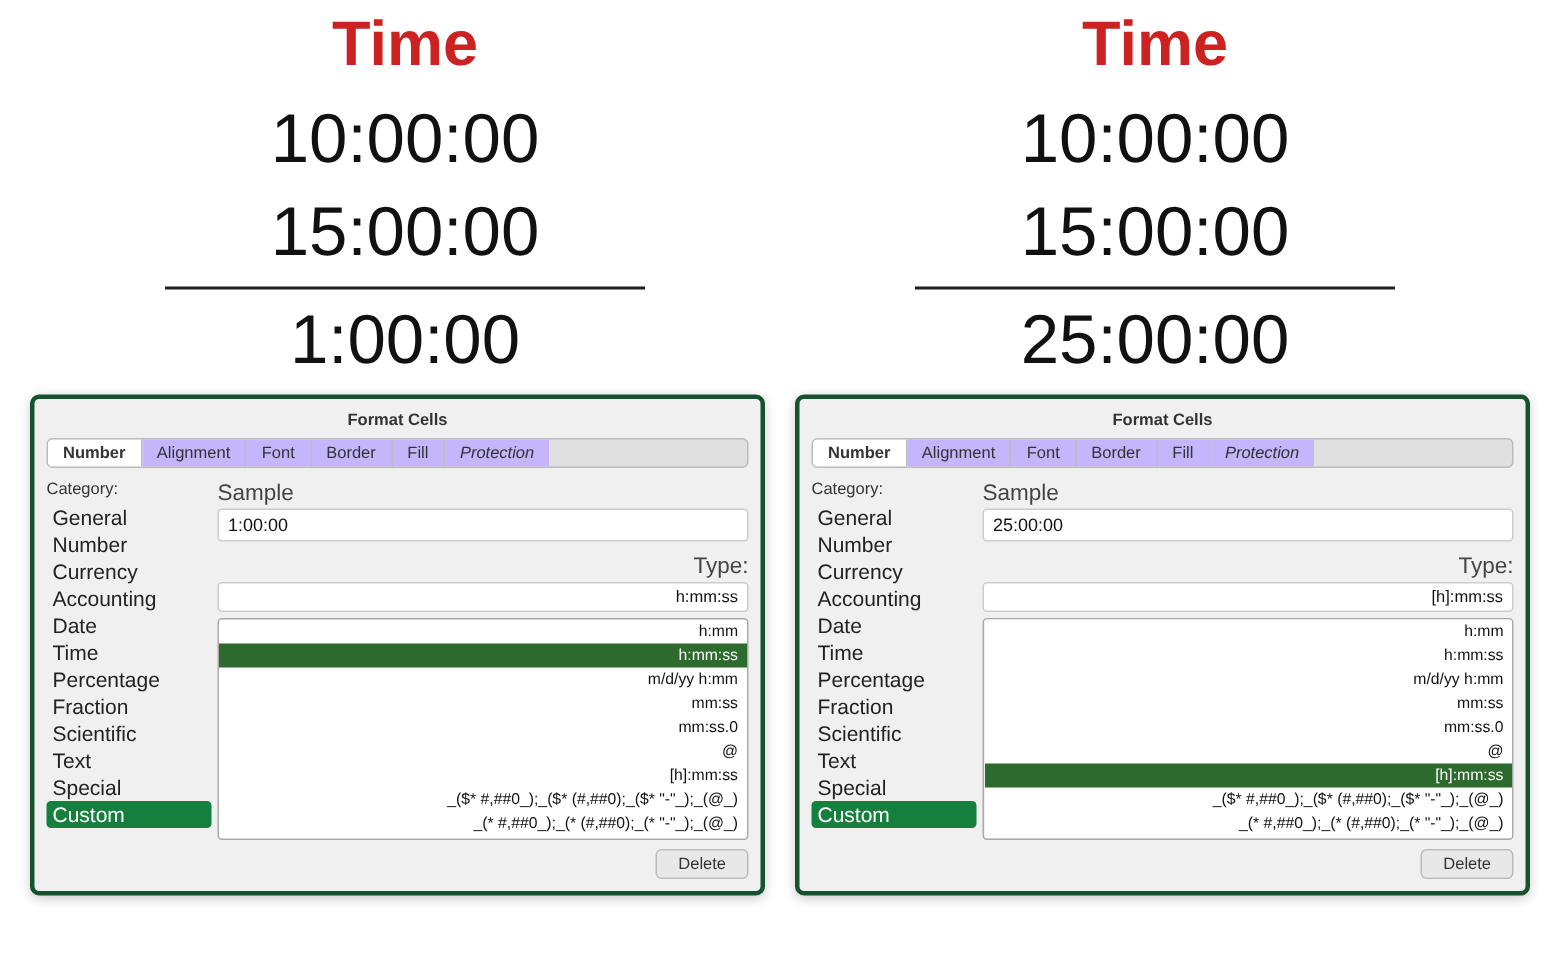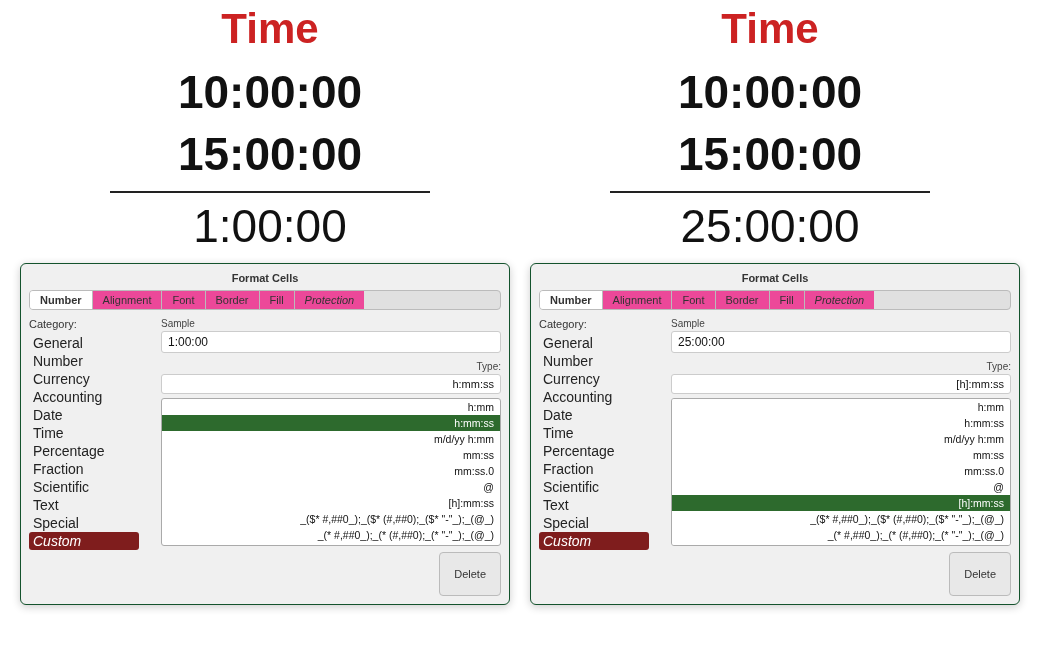--- a/index.html
+++ b/index.html
@@ -28,21 +28,21 @@
 
     .time-title {
       color: #cc2222;
       font-size: 42px;
       font-weight: bold;
       margin-bottom: 8px;
     }
 
     .time-value {
       font-size: 46px;
-      font-weight: 700;
+      font-weight: 400;
       color: #111;
       margin: 4px 0;
     }
 
     .time-divider {
       width: 320px;
       height: 1.5px;
       background: #222;
       margin: 6px 0;
     }
@@ -56,21 +56,21 @@
     .bottom-section {
       display: flex;
       justify-content: center;
       gap: 20px;
       padding: 10px 20px 0 20px;
     }
 
     .format-dialog {
       width: 576px;
       background: #f0f0f0;
-      border: 1px solid #14532d;
+      border: 3px solid #14532d;
       border-radius: 6px;
       padding: 8px;
       box-shadow: 0 2px 8px rgba(0,0,0,0.2);
     }
 
     .dialog-title {
       text-align: center;
       font-size: 11px;
       font-weight: 600;
       color: #333;
@@ -86,36 +86,36 @@
       border-radius: 4px;
       overflow: hidden;
     }
 
     .tab {
       padding: 3px 10px;
       font-size: 11px;
       color: #333;
       border-right: 1px solid #bbb;
       cursor: pointer;
-      background: #ec4899;
+      background: #c4b5fd;
     }
 
     .tab.active {
       background: #fff;
       font-weight: 600;
     }
 
     .tab:last-child {
       border-right: none;
       font-style: italic;
     }
 
     .dialog-body {
       display: flex;
-      gap: 22px;
+      gap: 4px;
     }
 
     .category-panel {
       width: 110px;
     }
 
     .category-label {
       font-size: 11px;
       color: #333;
       margin-bottom: 4px;
@@ -127,35 +127,34 @@
       color: #222;
     }
 
     .category-list li {
       padding: 1px 4px;
       cursor: pointer;
       border-radius: 3px;
     }
 
     .category-list li.selected {
-      background: #7f1d1d;
+      background: #15803d;
       color: #fff;
-      font-style: italic;
     }
 
     .main-panel {
       flex: 1;
     }
 
     .sample-section {
       margin-bottom: 8px;
     }
 
     .section-label {
-      font-size: 10px;
+      font-size: 15px;
       color: #444;
       margin-bottom: 2px;
     }
 
     .sample-box {
       background: #fff;
       border: 1px solid #ccc;
       border-radius: 3px;
       padding: 3px 6px;
       font-size: 12px;
@@ -199,21 +198,21 @@
       color: #fff;
     }
 
     .dialog-footer {
       display: flex;
       justify-content: flex-end;
       margin-top: 6px;
     }
 
     .delete-btn {
-      padding: 15px 14px;
+      padding: 3px 14px;
       font-size: 11px;
       background: #e8e8e8;
       border: 1px solid #bbb;
       border-radius: 4px;
       cursor: pointer;
       color: #333;
       text-align: right;
     }
   </style>
 </head>

